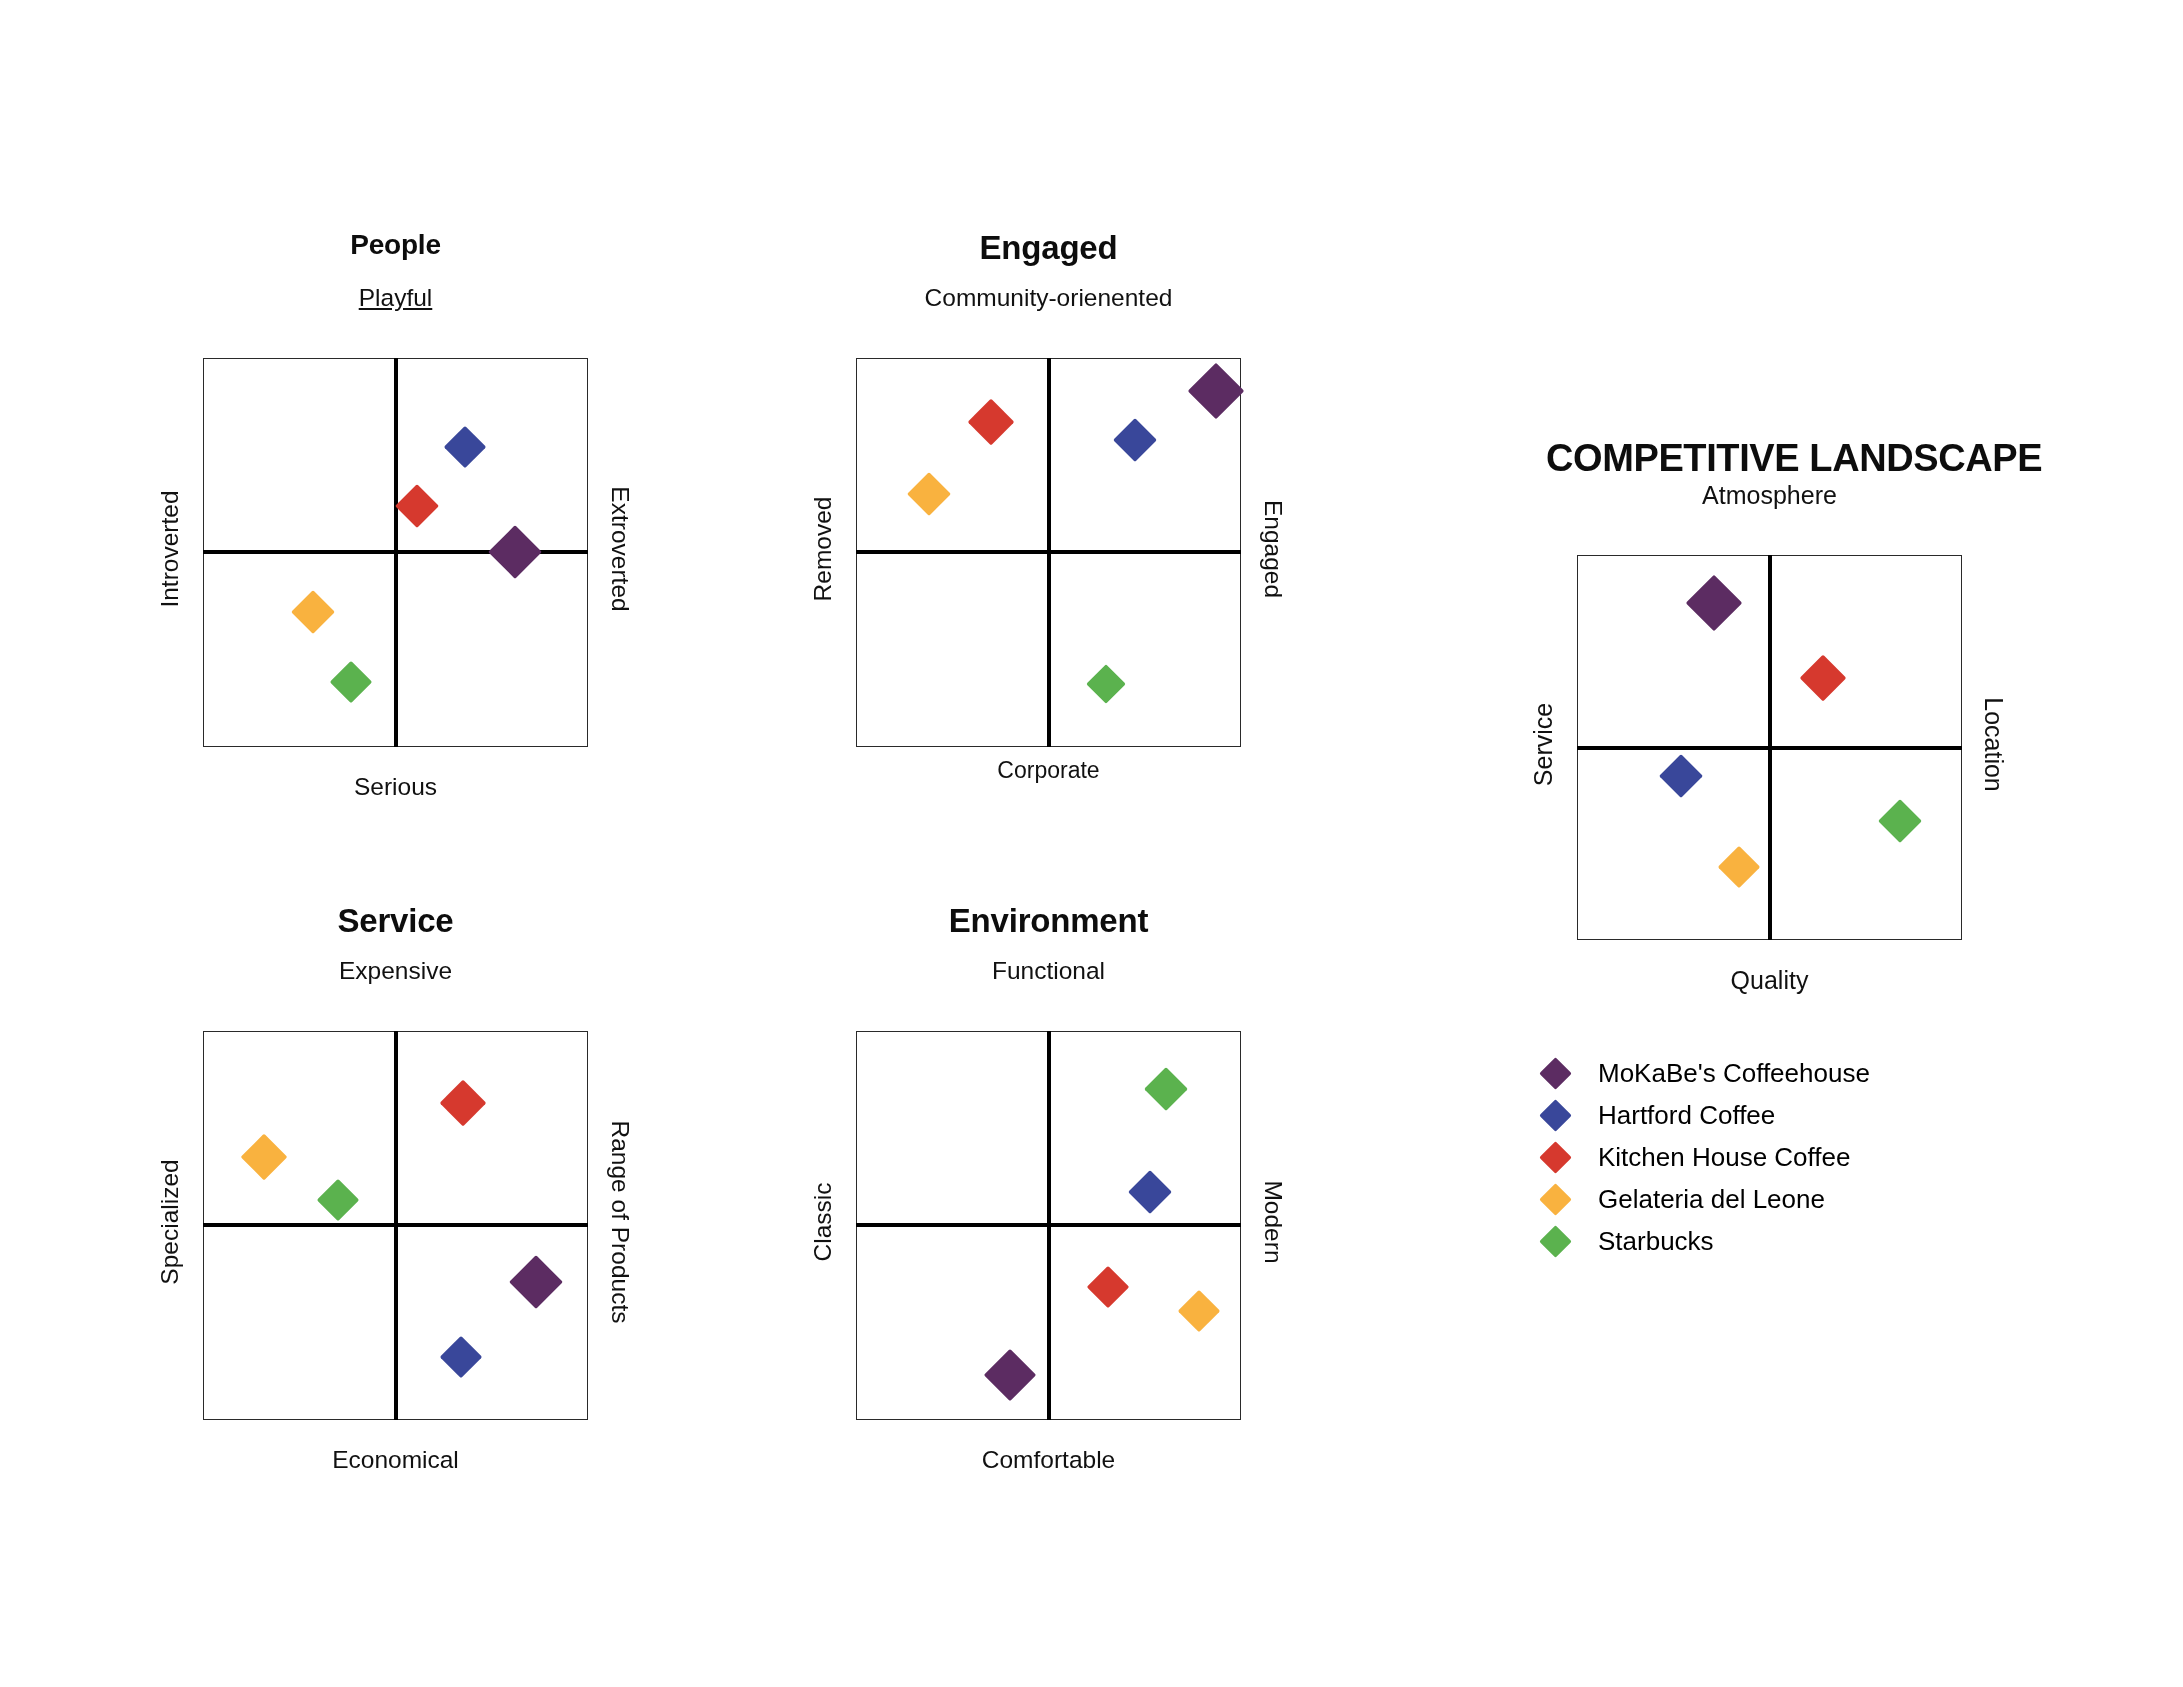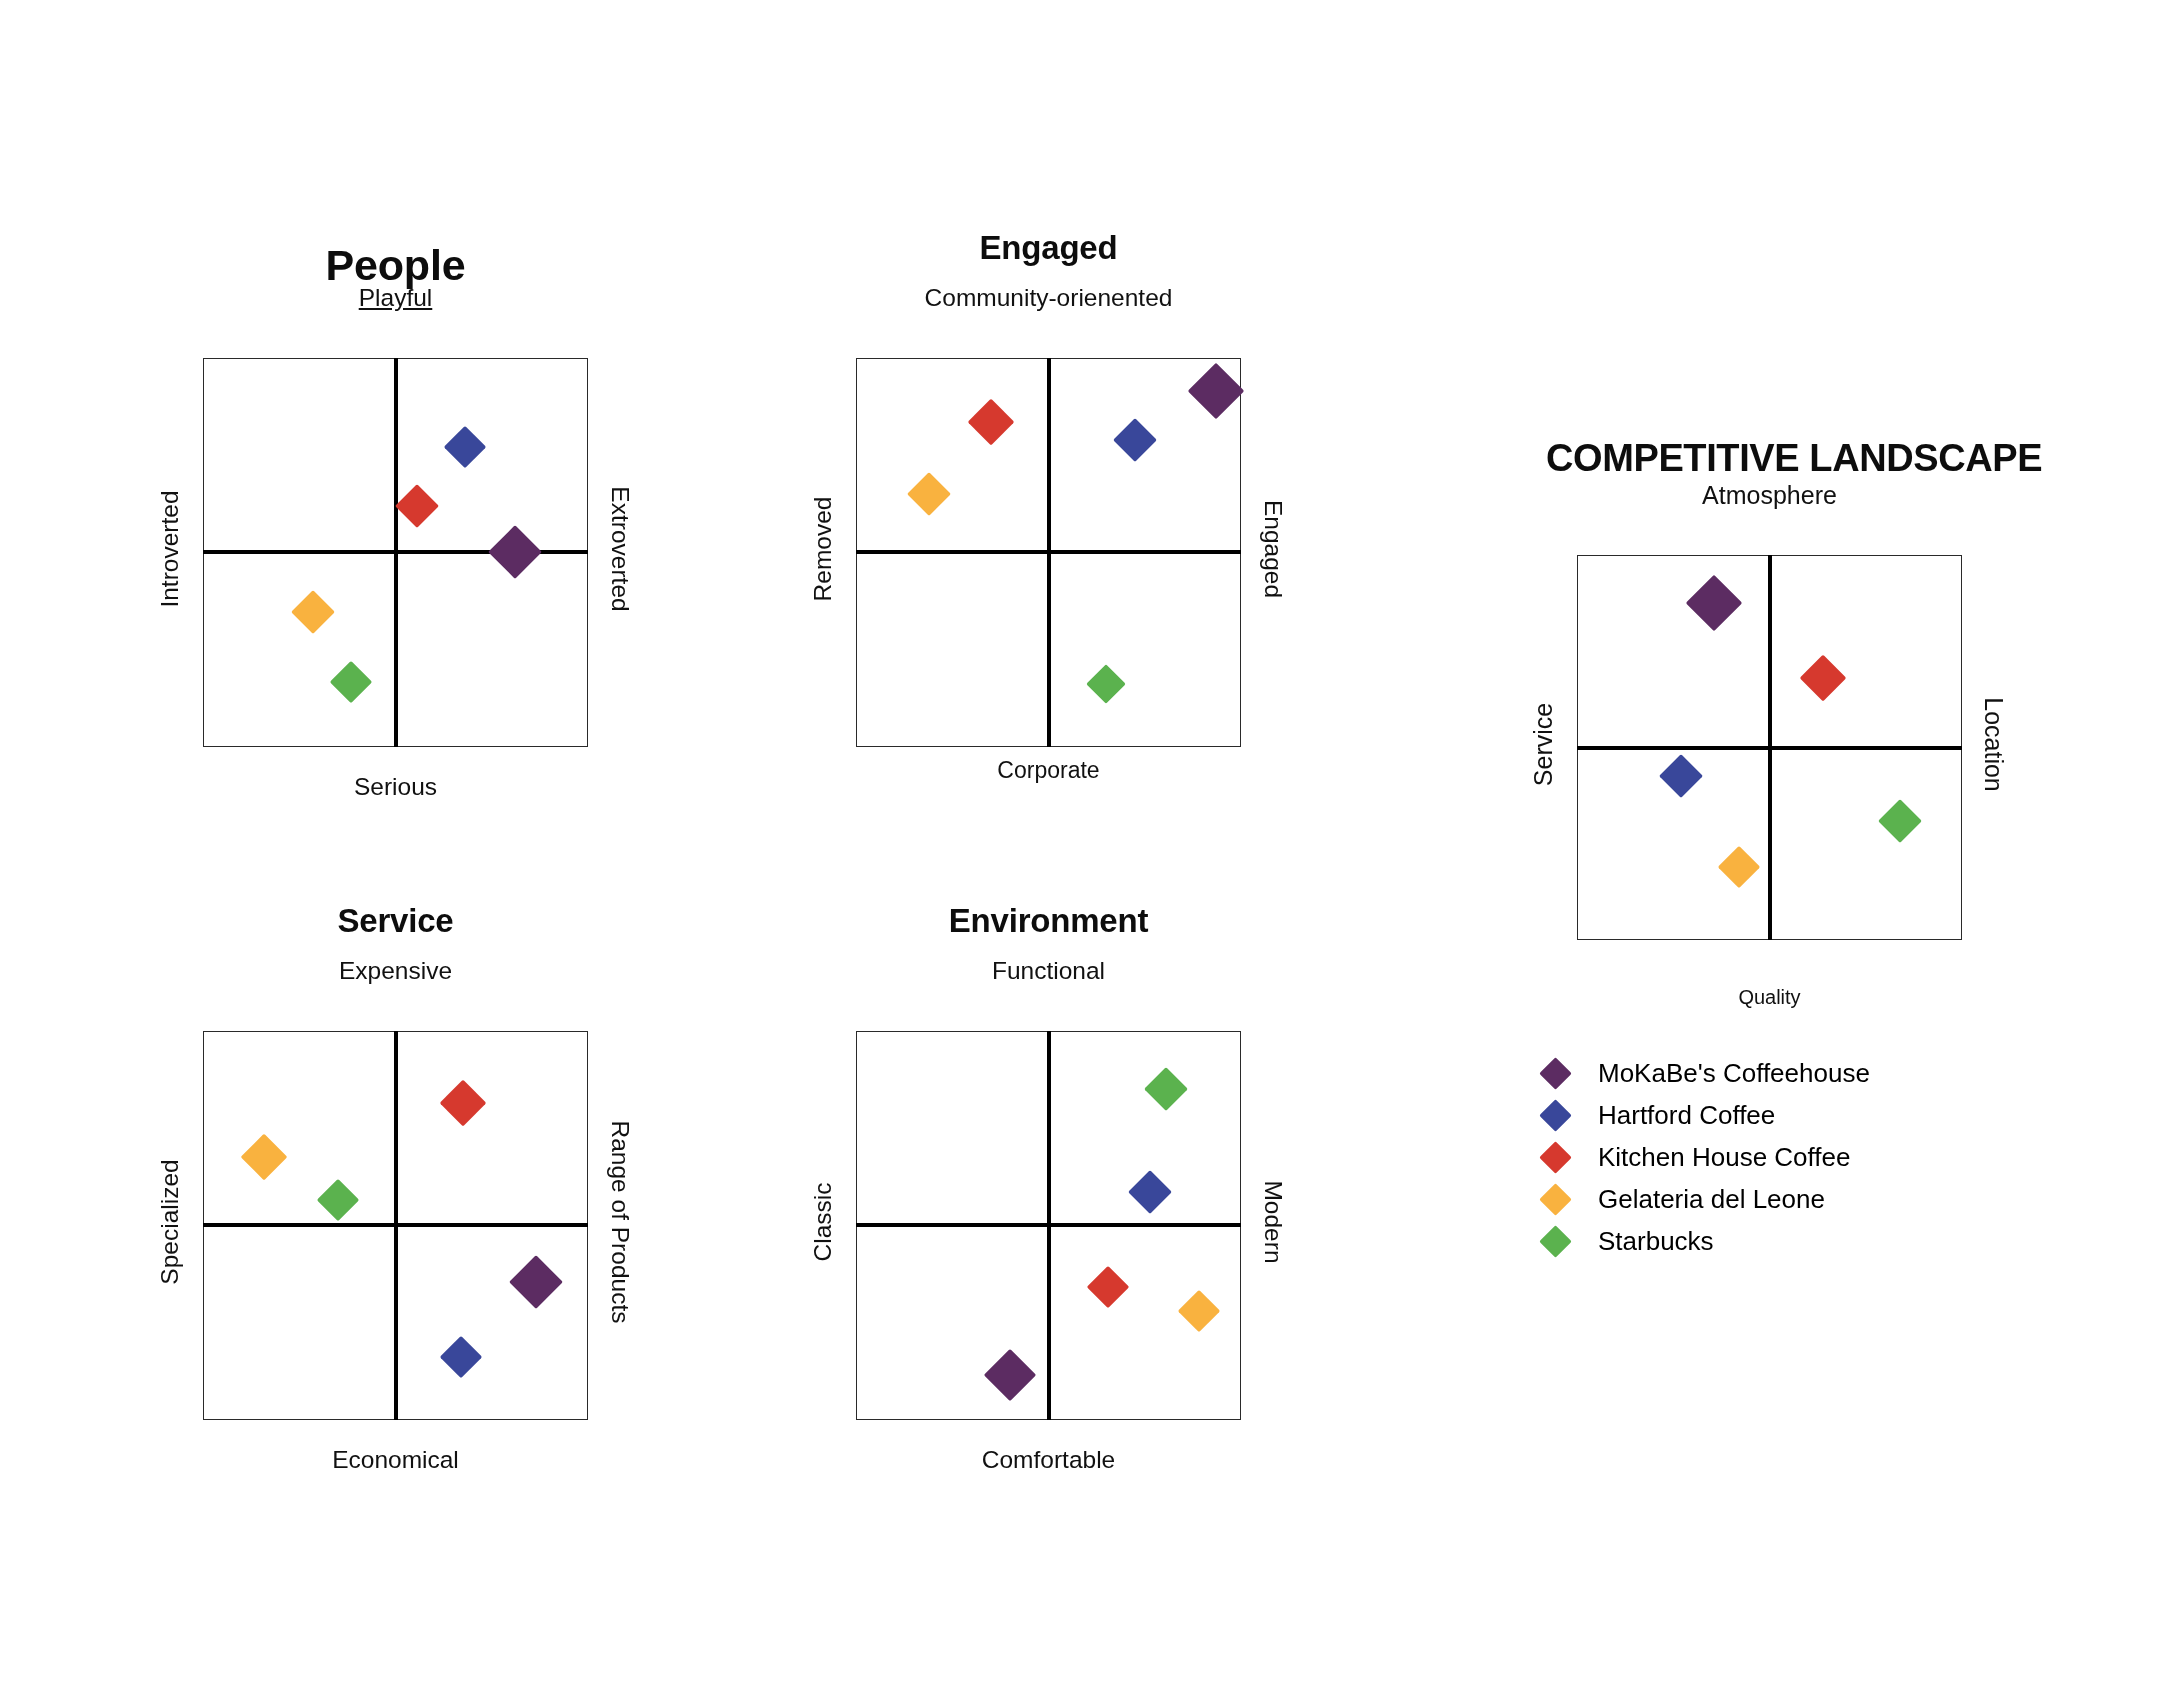--- a/index.html
+++ b/index.html
@@ -112,21 +112,21 @@
 </style>
 </head>
 <body>
 
 <div id="page-root">
 
   <div id="landscape-title" style="left:1546px; top:437px; font-size:38px;">COMPETITIVE LANDSCAPE</div>
 
   <div id="charts-host">
       <div class="chart" style="left: 98px; top: 157px; width: 595px; height: 677px;">
-        <div class="chart-title" style="top: 72px; font-size: 43px; margin-top: 12px;">People</div>
+        <div class="chart-title" style="top: 72px; font-size: 28px;">People</div>
         <div class="axis-label label-top" style="top: 127px; font-size: 24.5px; text-decoration: underline;">Playful</div>
         <div class="axis-label label-bottom" style="top: 616px; font-size: 24.5px;">Serious</div>
         <div class="axis-label label-left" style="font-size: 24.5px; width: 389px; left: -123px; top: 378px;">Introverted</div>
         <div class="axis-label label-right" style="font-size: 24.5px; width: 389px; left: 327px; top: 378px;">Extroverted</div>
         <div class="frame" style="left: 105px; top: 201px; width: 385px; height: 389px;"></div>
         <div class="cross-v" style="left: 296px; top: 201px; width: 3.5px; height: 389px;"></div>
         <div class="cross-h" style="left: 105px; top: 393px; width: 385px; height: 3.5px;"></div>
         <div class="marker" title="Hartford Coffee" style="left: 367px; top: 290px; width: 30px; height: 30px; background: rgb(57, 71, 154);"></div>
         <div class="marker" title="Kitchen House Coffee" style="left: 319px; top: 349px; width: 31px; height: 31px; background: rgb(214, 57, 46);"></div>
         <div class="marker" title="MoKaBe's Coffeehouse" style="left: 417px; top: 395px; width: 38px; height: 38px; background: rgb(92, 44, 98);"></div>
@@ -173,21 +173,21 @@
         <div class="cross-v" style="left: 296px; top: 201px; width: 3.5px; height: 389px;"></div>
         <div class="cross-h" style="left: 105px; top: 393px; width: 385px; height: 3.5px;"></div>
         <div class="marker" title="Starbucks" style="left: 415px; top: 259px; width: 31px; height: 31px; background: rgb(91, 178, 78);"></div>
         <div class="marker" title="Hartford Coffee" style="left: 399px; top: 362px; width: 31px; height: 31px; background: rgb(57, 71, 154);"></div>
         <div class="marker" title="Kitchen House Coffee" style="left: 357px; top: 457px; width: 30px; height: 30px; background: rgb(214, 57, 46);"></div>
         <div class="marker" title="Gelateria del Leone" style="left: 448px; top: 481px; width: 30px; height: 30px; background: rgb(249, 178, 63);"></div>
         <div class="marker" title="MoKaBe's Coffeehouse" style="left: 259px; top: 545px; width: 37px; height: 37px; background: rgb(92, 44, 98);"></div>
       </div>
       <div class="chart" style="left: 1472px; top: 354px; width: 595px; height: 673px;">
         <div class="axis-label label-top" style="top: 127px; font-size: 25px;">Atmosphere</div>
-        <div class="axis-label label-bottom" style="top: 632px; font-size: 20px;">Quality</div>
+        <div class="axis-label label-bottom" style="top: 612px; font-size: 25px;">Quality</div>
         <div class="axis-label label-left" style="font-size: 25px; width: 385px; left: -121px; top: 376px;">Service</div>
         <div class="axis-label label-right" style="font-size: 25px; width: 385px; left: 329px; top: 376px;">Location</div>
         <div class="frame" style="left: 105px; top: 201px; width: 385px; height: 385px;"></div>
         <div class="cross-v" style="left: 296px; top: 201px; width: 3.5px; height: 385px;"></div>
         <div class="cross-h" style="left: 105px; top: 392px; width: 385px; height: 3.5px;"></div>
         <div class="marker" title="MoKaBe's Coffeehouse" style="left: 242px; top: 249px; width: 40px; height: 40px; background: rgb(92, 44, 98);"></div>
         <div class="marker" title="Kitchen House Coffee" style="left: 351px; top: 324px; width: 33px; height: 33px; background: rgb(214, 57, 46);"></div>
         <div class="marker" title="Hartford Coffee" style="left: 209px; top: 422px; width: 31px; height: 31px; background: rgb(57, 71, 154);"></div>
         <div class="marker" title="Starbucks" style="left: 428px; top: 467px; width: 31px; height: 31px; background: rgb(91, 178, 78);"></div>
         <div class="marker" title="Gelateria del Leone" style="left: 267px; top: 513px; width: 30px; height: 30px; background: rgb(249, 178, 63);"></div>

